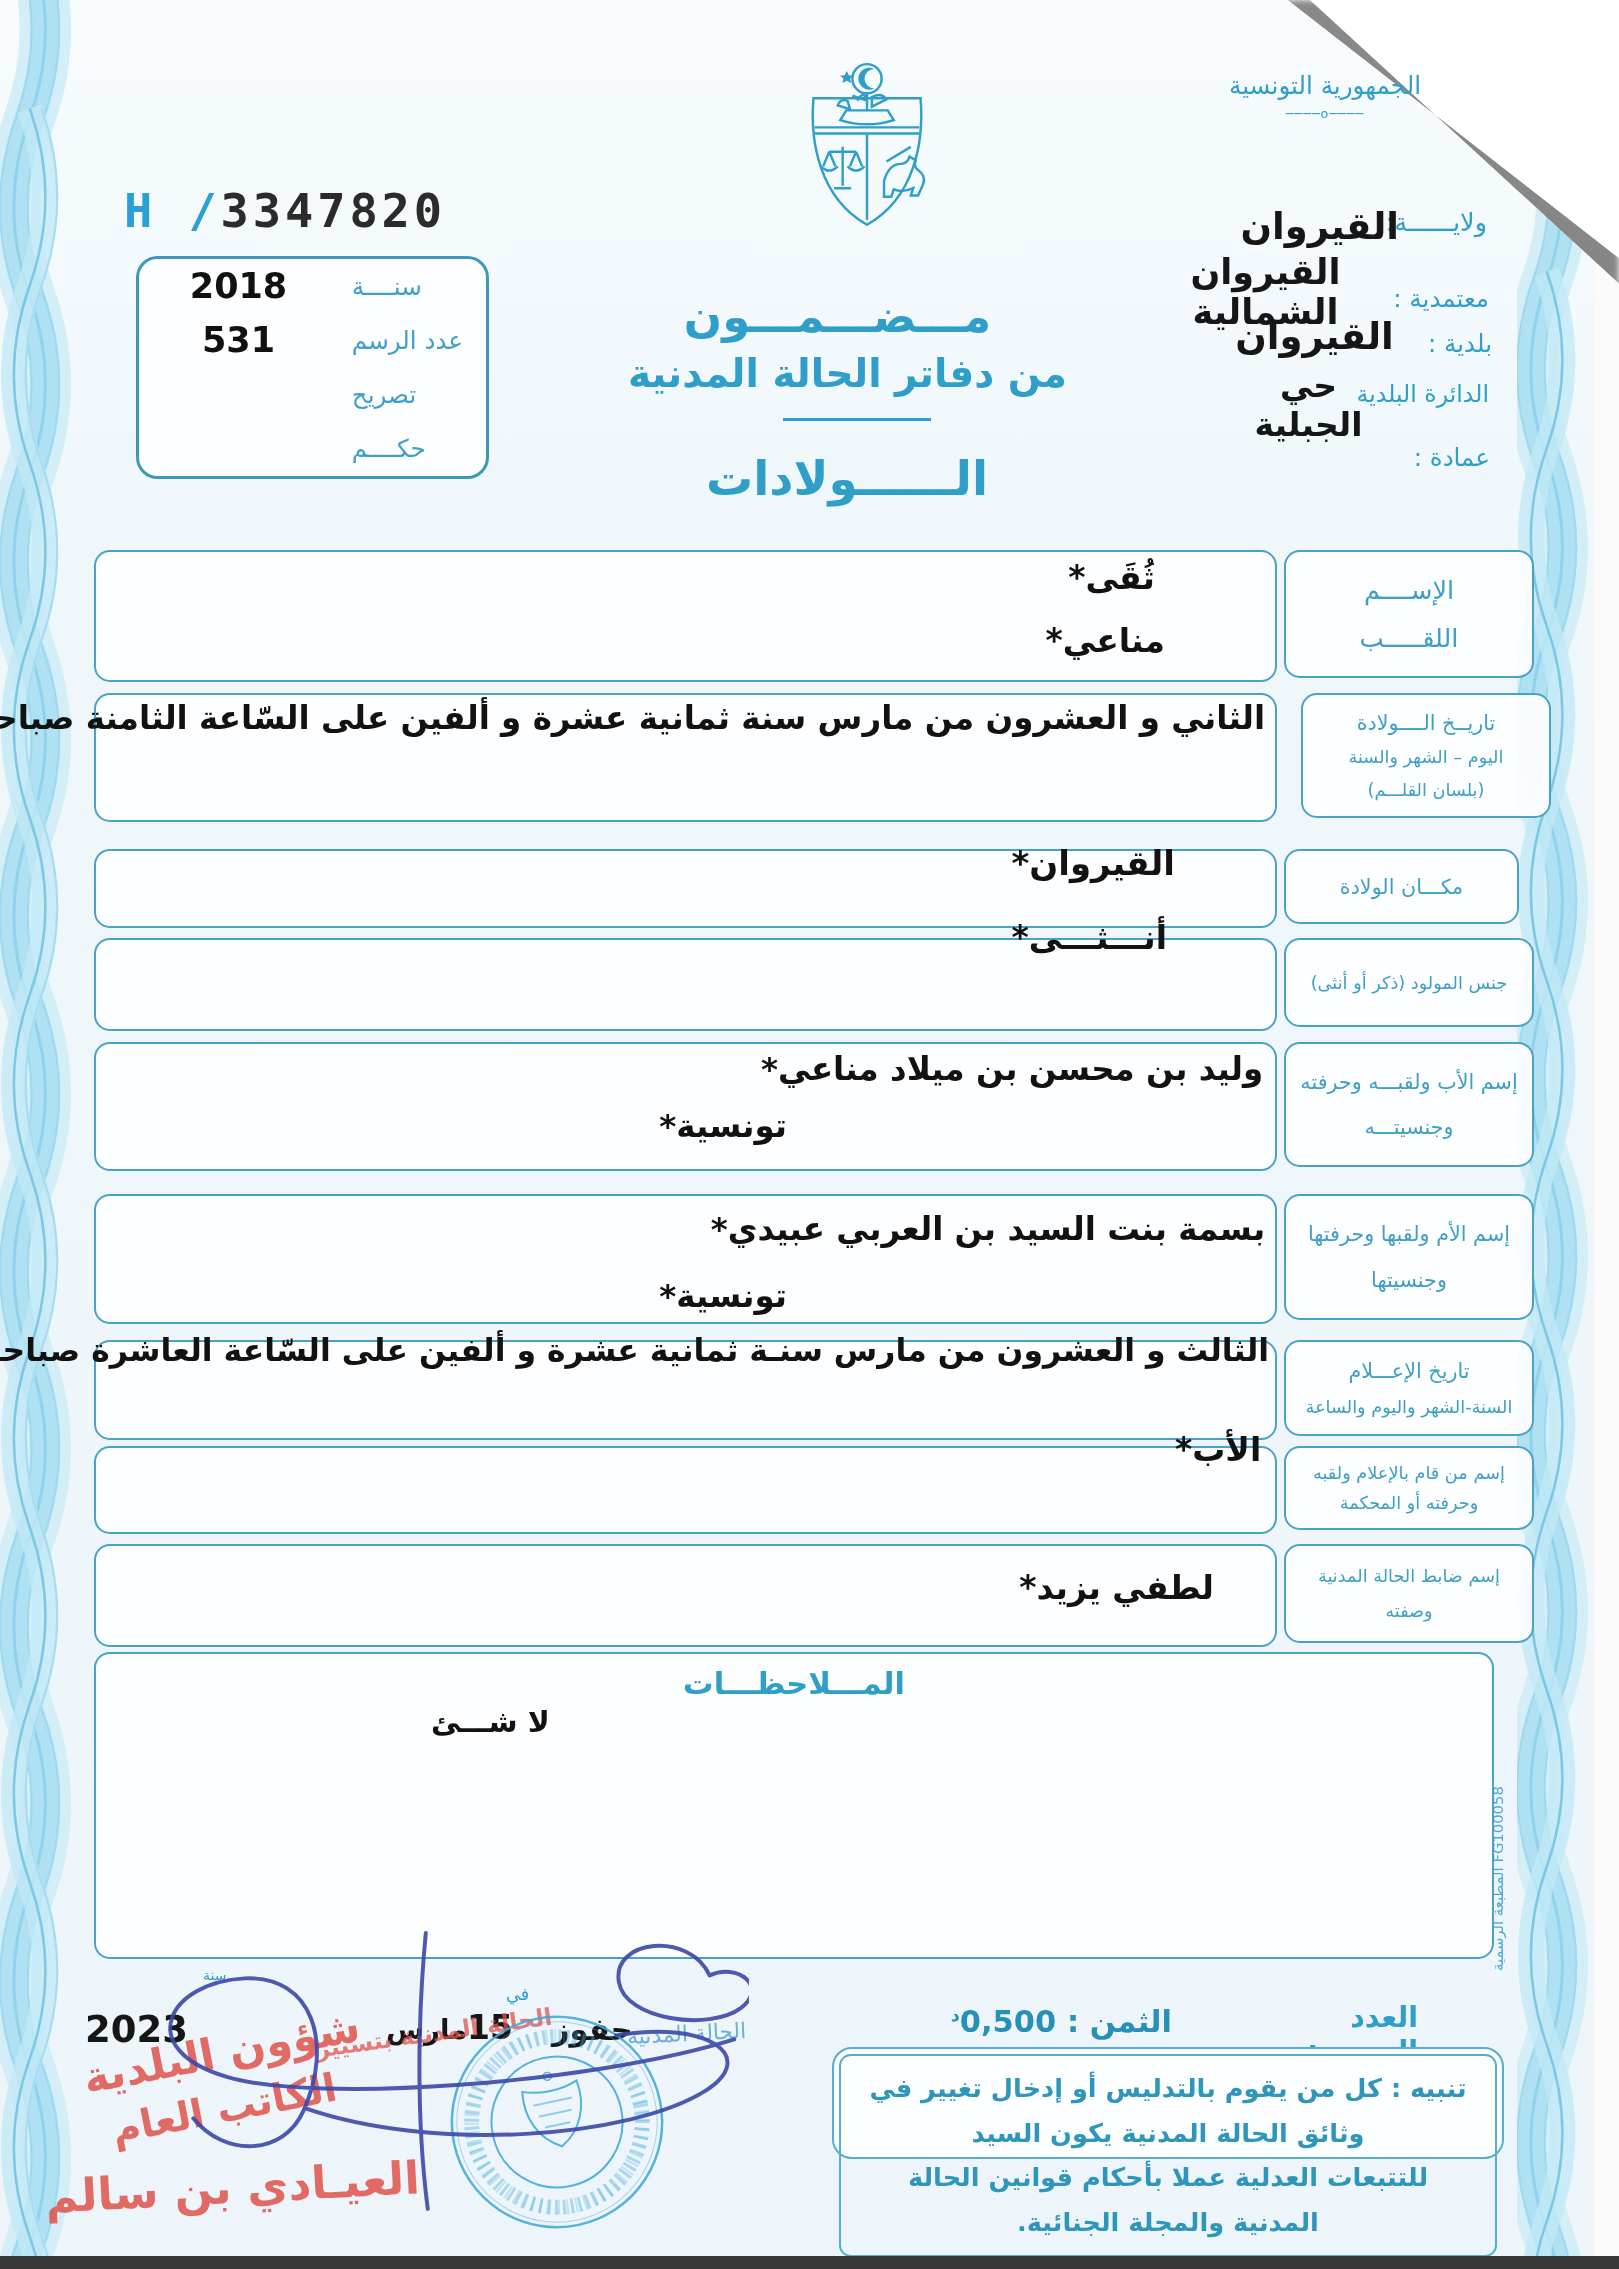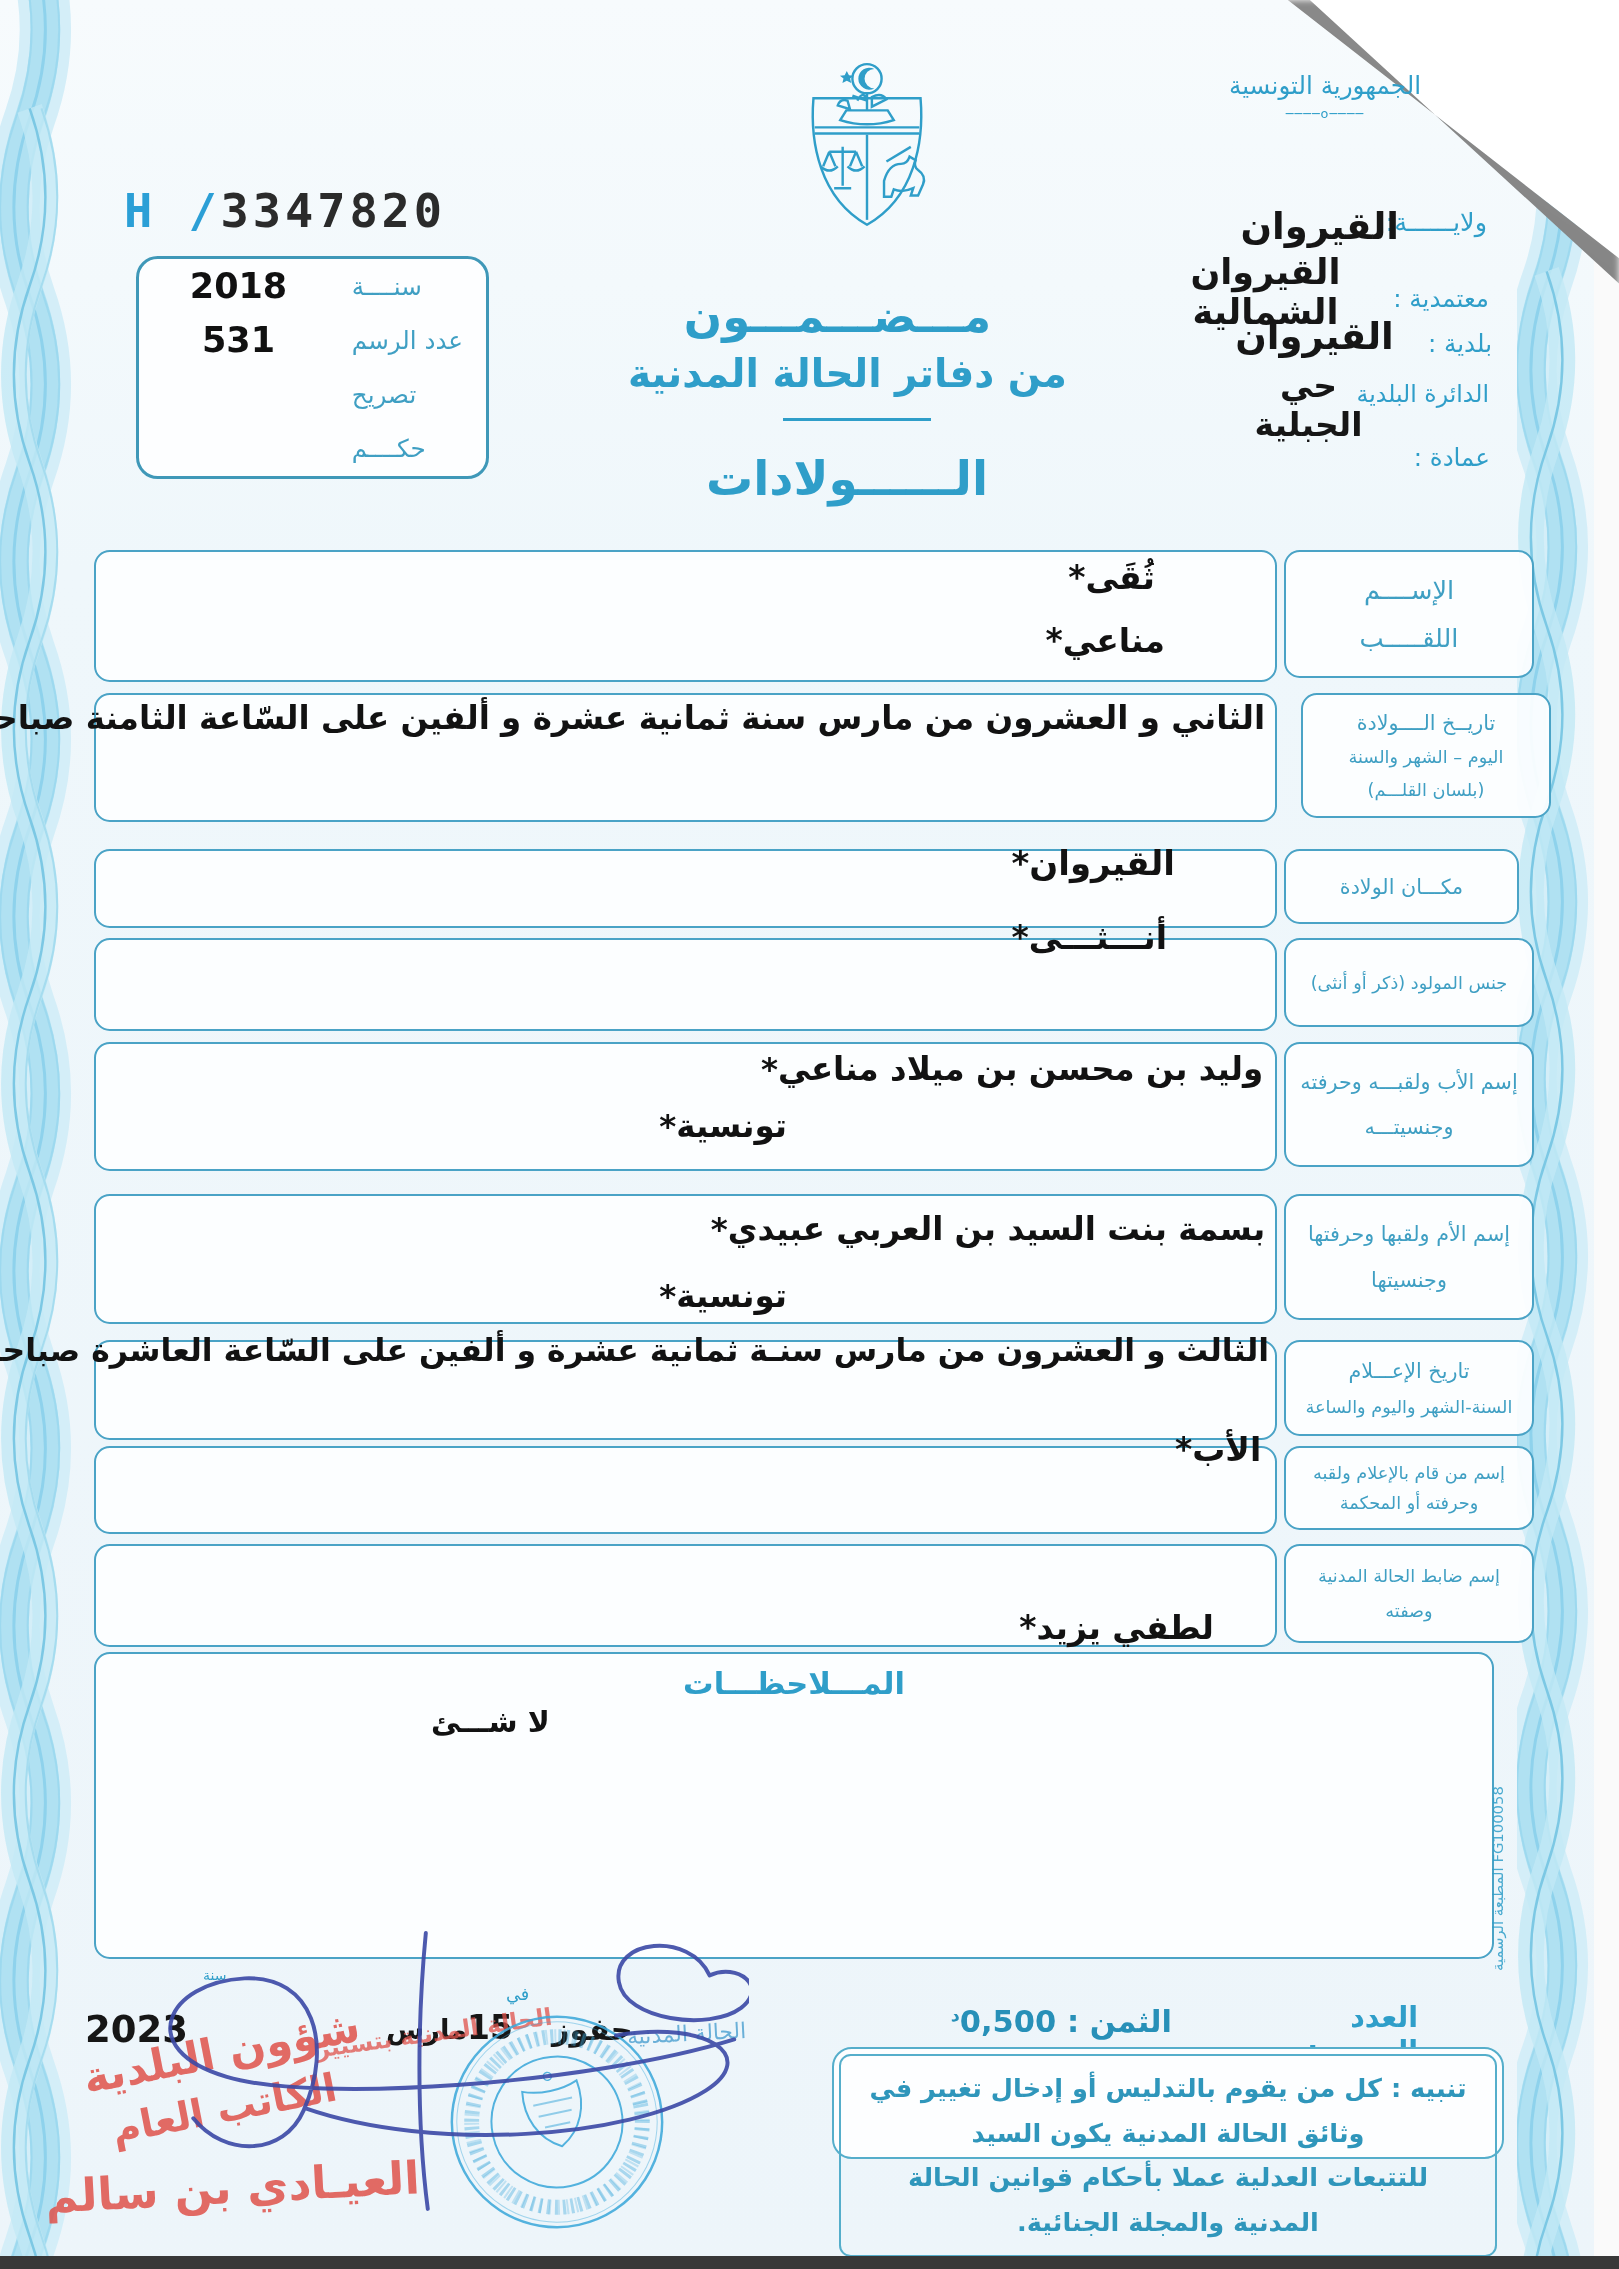--- a/index.html
+++ b/index.html
@@ -184,21 +184,21 @@
 
   <div class="fbox" style="left:94px;top:1446px;width:1179px;height:84px;">
     <span class="val" style="top:-17.7px;right:13.8px;font-size:33px;">الأب*</span>
   </div>
   <div class="fbox lblbox" style="left:1284px;top:1446px;width:250px;height:84px;">
     <span class="lbl-sm rtl">إسم من قام بالإعلام ولقبه</span>
     <span class="lbl-sm rtl">وحرفته أو المحكمة</span>
   </div>
 
   <div class="fbox" style="left:94px;top:1544px;width:1179px;height:99px;">
-    <span class="val" style="top:21.7px;right:61px;font-size:33px;margin-top:40px;">لطفي يزيد*</span>
+    <span class="val" style="top:21.7px;right:61px;font-size:33px;">لطفي يزيد*</span>
   </div>
   <div class="fbox lblbox" style="left:1284px;top:1544px;width:250px;height:99px;">
     <span class="lbl-sm rtl">إسم ضابط الحالة المدنية</span>
     <span class="lbl-sm rtl">وصفته</span>
   </div>
 
   <div class="fbox" style="left:94px;top:1652px;width:1396px;height:303px;">
     <div class="abs teal rtl" style="left:0;top:11.8px;width:100%;text-align:center;font-size:30.5px;font-weight:700;">المـــلاحظـــات</div>
     <span class="val" style="top:51px;left:335px;font-size:29.6px;">لا شـــئ</span>
   </div>

